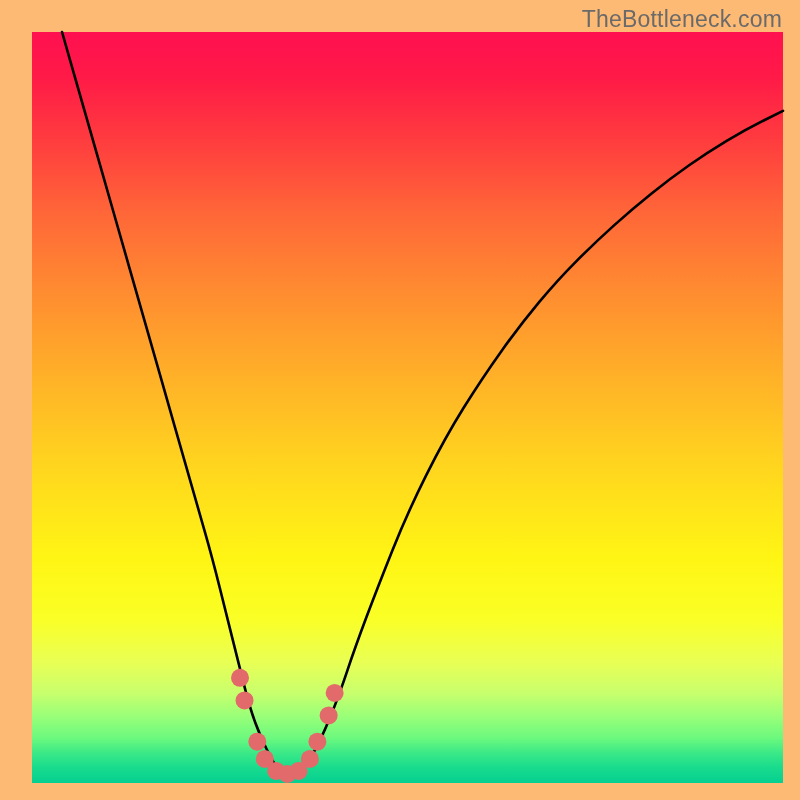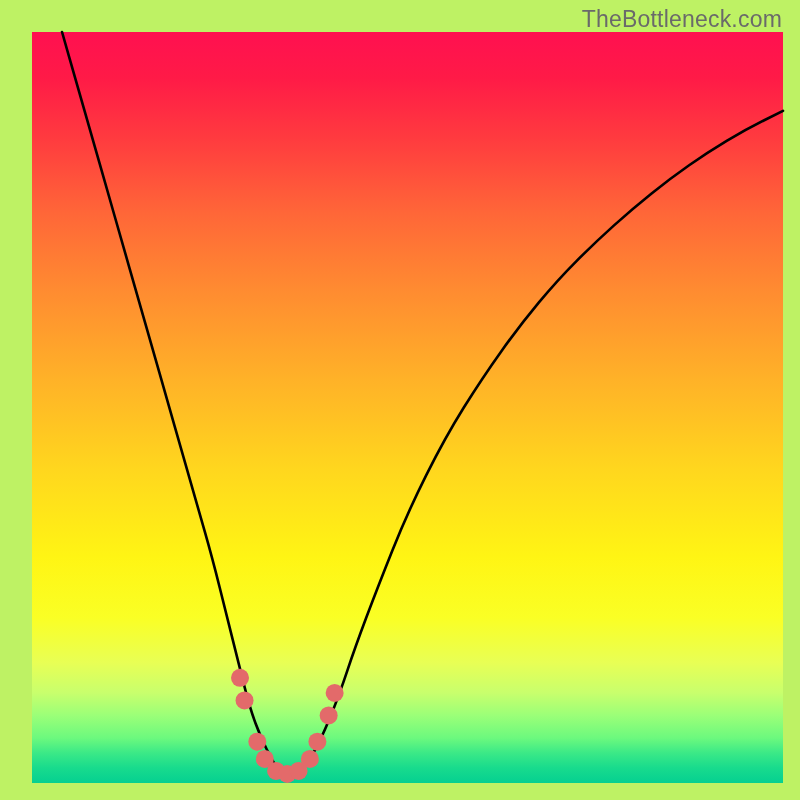--- a/index.html
+++ b/index.html
@@ -10,21 +10,21 @@
     background: #000;
     overflow: hidden;
     font-family: Arial, Helvetica, sans-serif;
   }
   .frame {
     position: absolute;
     left: 0;
     top: 0;
     width: 800px;
     height: 800px;
-    background: #bef264;
+    background: #fdba74;
   }
   .plot-area {
     position: absolute;
     left: 32px;
     top: 32px;
     width: 751px;
     height: 751px;
     
     background: linear-gradient(
       to bottom,

